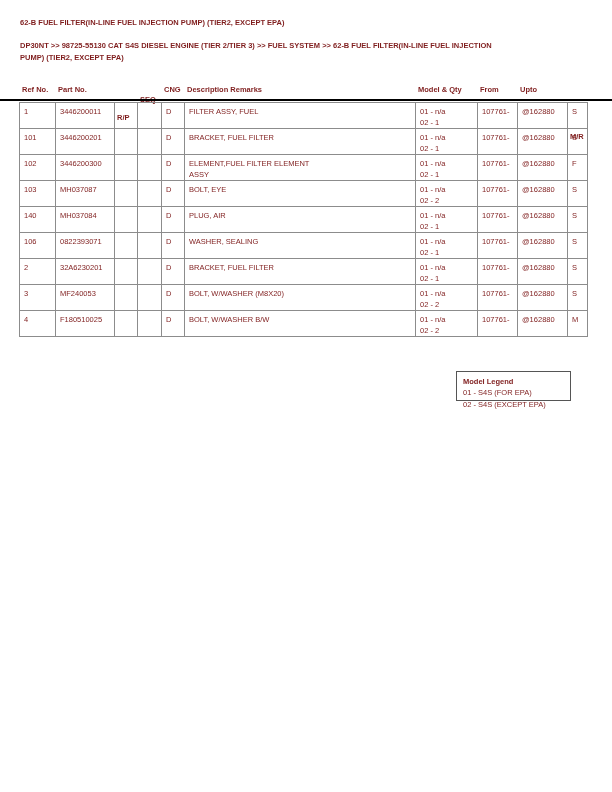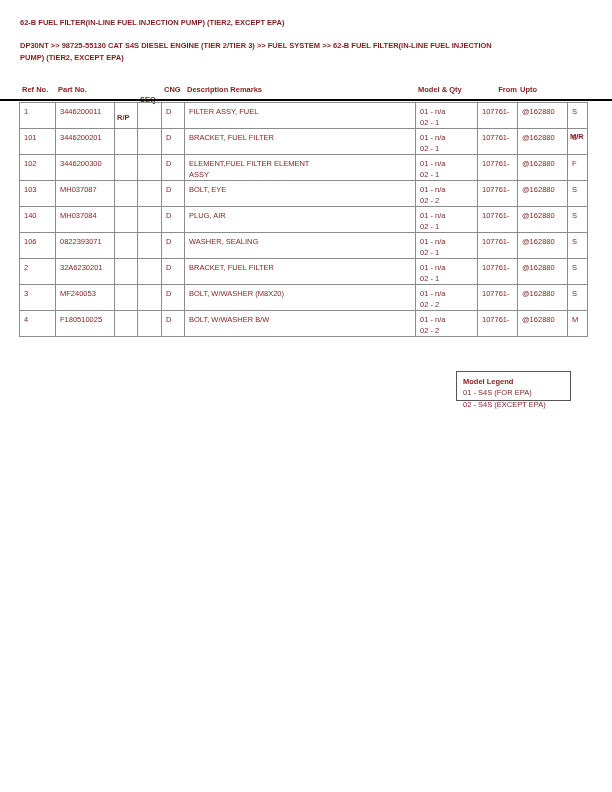--- a/index.html
+++ b/index.html
@@ -46,21 +46,21 @@
     white-space: nowrap;
     overflow: visible;
   }
   .c0 { width: 36px; }
   .c1 { width: 59px; }
   .c2 { width: 23px; margin-top: 28px; }
   .c3 { width: 24px; margin-top: 10px; }
   .c4 { width: 23px; }
   .c5 { width: 231px; }
   .c6 { width: 62px; }
-  .c7 { width: 40px; text-align: right; }
+  .c7 { width: 40px; }
   .c8 { width: 50px; }
   .c9 { width: 20px; margin-top: 47px; }
   .rule {
     position: absolute;
     left: 0;
     top: 99px;
     width: 612px;
     height: 2px;
     background: #000000;
   }

